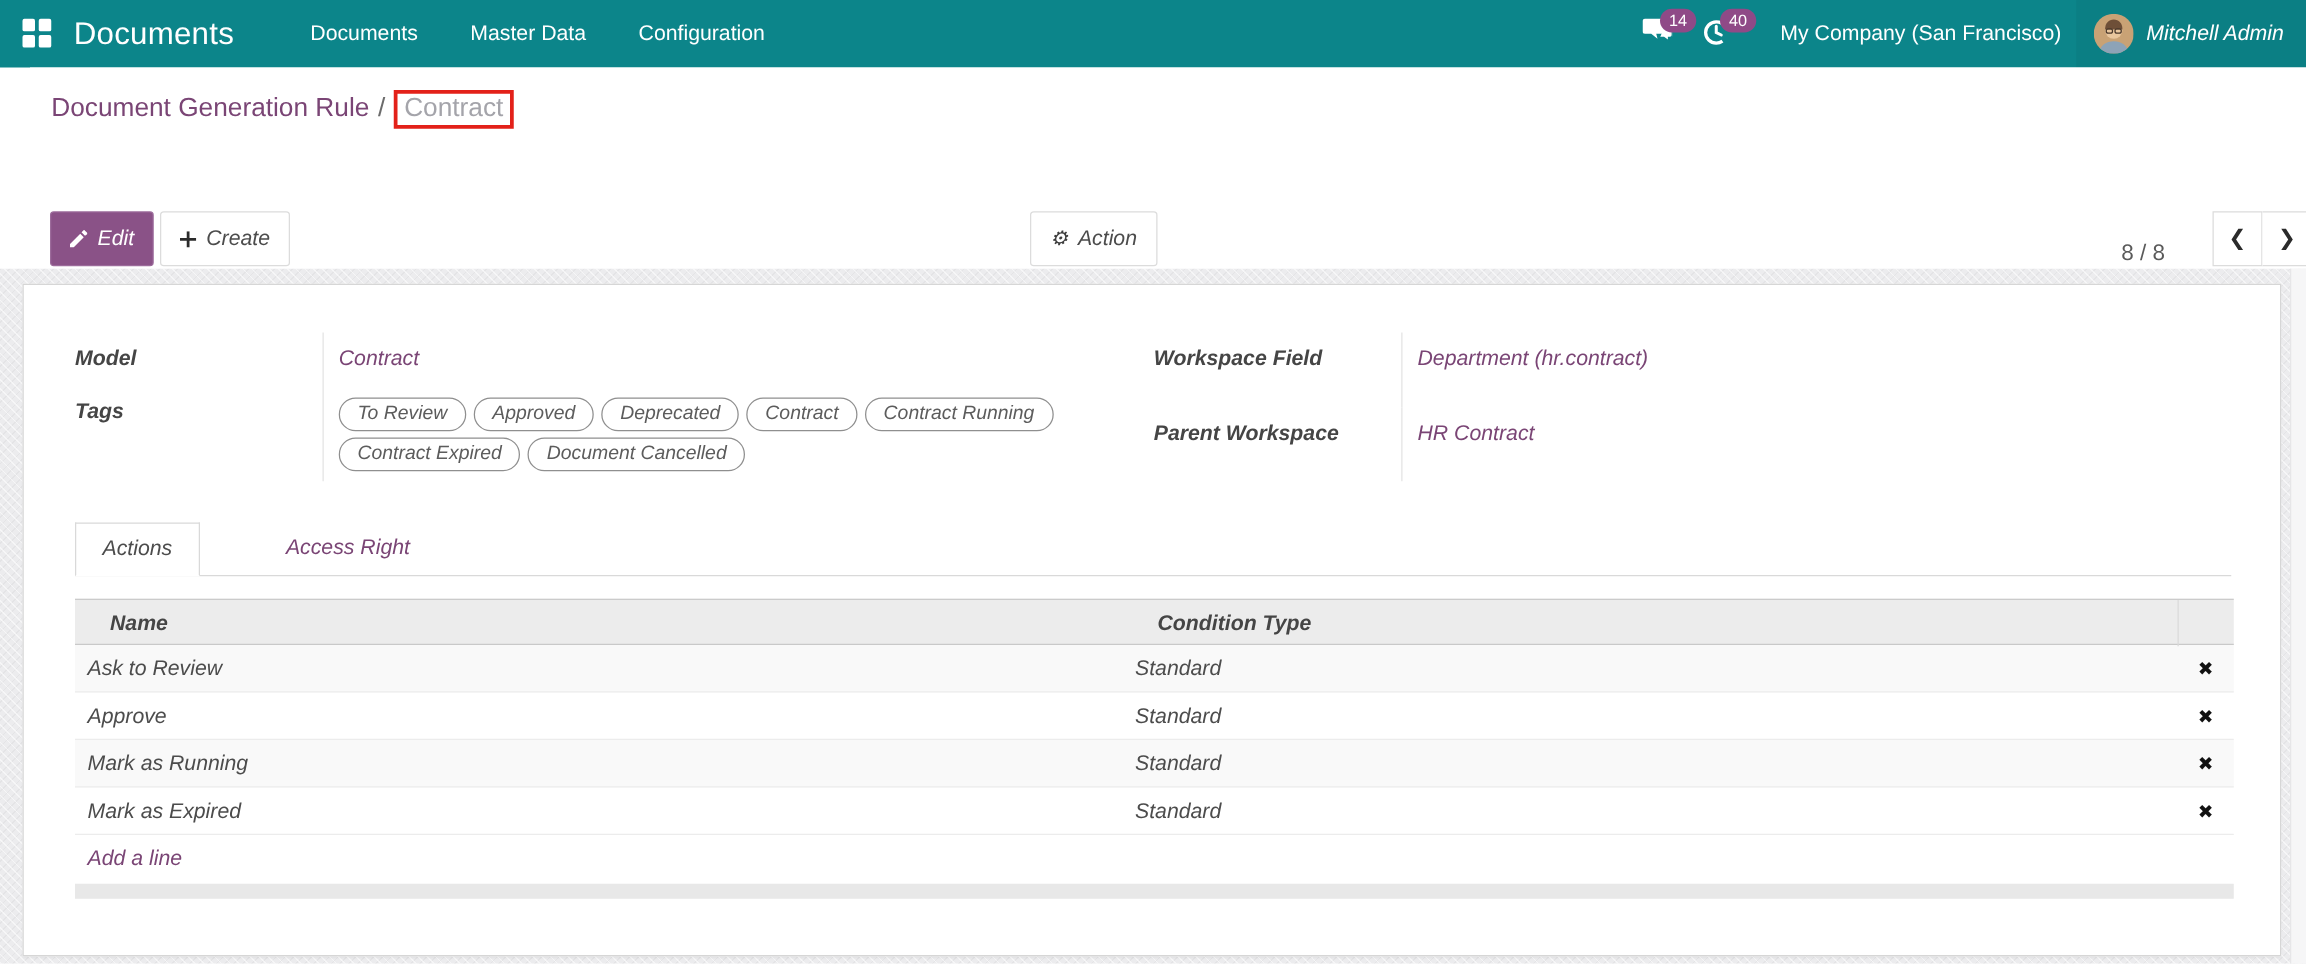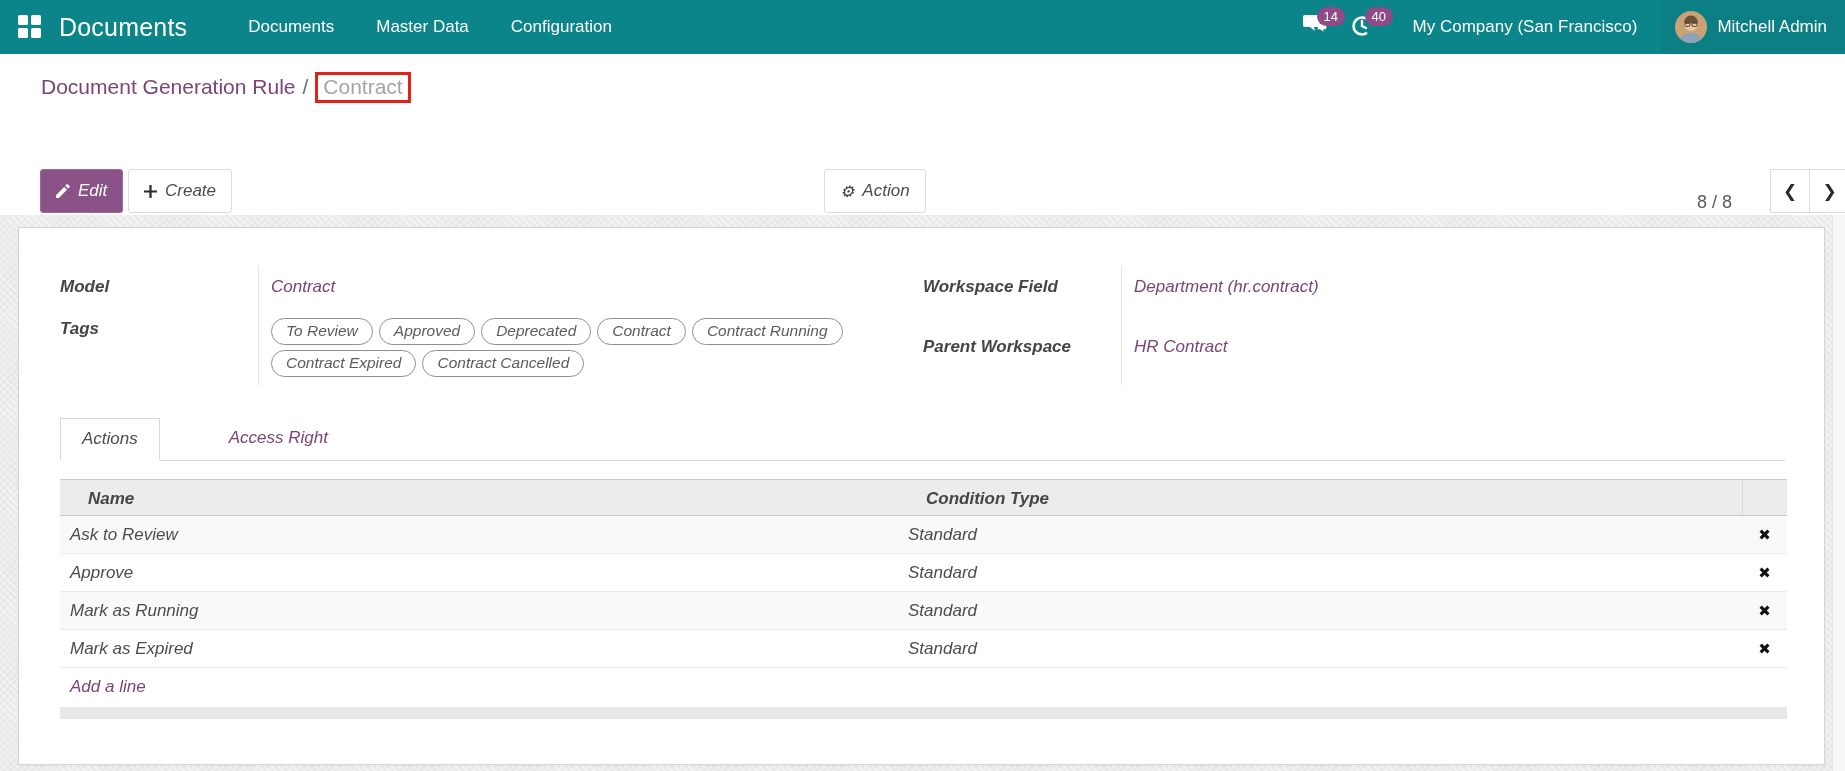--- a/index.html
+++ b/index.html
@@ -19,25 +19,25 @@
   .brand { font-size:25px; margin-left:17px; letter-spacing:0.2px; cursor:pointer; }
   .nav-menus { display:flex; margin-left:40px; height:54px; align-items:center; }
   .nav-menus .menu-item { padding:0 21px; height:54px; line-height:54px; cursor:pointer; }
   .nav-right { margin-left:auto; display:flex; align-items:center; height:54px; }
   .icon-wrap { position:relative; width:26px; height:26px; margin-right:22px; cursor:pointer; }
   .icon-wrap svg { display:block; }
   .badge {
     position:absolute; top:-7px; left:14px; background:#8f4a87; color:#fff;
     font-size:13px; line-height:19px; padding:0 7px; border-radius:10px; white-space:nowrap;
   }
-  .company-name { margin:0 24px 0 14px; cursor:pointer; }
+  .company-name { margin:0 12px 0 14px; cursor:pointer; }
   .user-menu { display:flex; align-items:center; height:54px; padding:0 18px 0 14px;
     background:rgba(0,0,0,0.045); cursor:pointer; }
   .avatar { width:32px; height:32px; border-radius:50%; overflow:hidden; flex:0 0 32px; }
-  .user-name { margin-left:10px; }
+  .user-name { margin-left:10px;font-style:italic; }
 
   
   .control-panel { position:absolute; left:0; top:54px; width:1845px; height:161px; background:#fff;margin-left:24px; }
   .breadcrumb { position:absolute; left:17px; top:18px; font-size:21px; color:#5f5f5f; }
   .breadcrumb .bc-parent { color:#7a4575; cursor:pointer; }
   .breadcrumb .bc-sep { color:#6b6b6b; margin:0 7px; }
   .bc-current {
     color:#a4a4aa; border:3px solid #e32119; padding:0 5px 1px 5px; display:inline-block;
   }
   .btn-row { position:absolute; left:0; top:115px; width:1845px; height:44px; }
@@ -216,21 +216,21 @@
         <div class="o-value"><span class="o-link">Contract</span></div>
         <div class="o-label">Tags</div>
         <div class="o-value">
           <div class="tags-wrap">
             <span class="tag-pill">To Review</span>
             <span class="tag-pill">Approved</span>
             <span class="tag-pill">Deprecated</span>
             <span class="tag-pill">Contract</span>
             <span class="tag-pill">Contract Running</span>
             <span class="tag-pill">Contract Expired</span>
-            <span class="tag-pill">Contract Cancelled</span>
+            <span class="tag-pill">Document Cancelled</span>
           </div>
         </div>
       </div>
       <div class="o-group group-right">
         <div class="o-label">Workspace Field</div>
         <div class="o-value"><span class="o-link">Department (hr.contract)</span></div>
         <div class="o-label">Parent Workspace</div>
         <div class="o-value"><span class="o-link">HR Contract</span></div>
       </div>
     </div>

